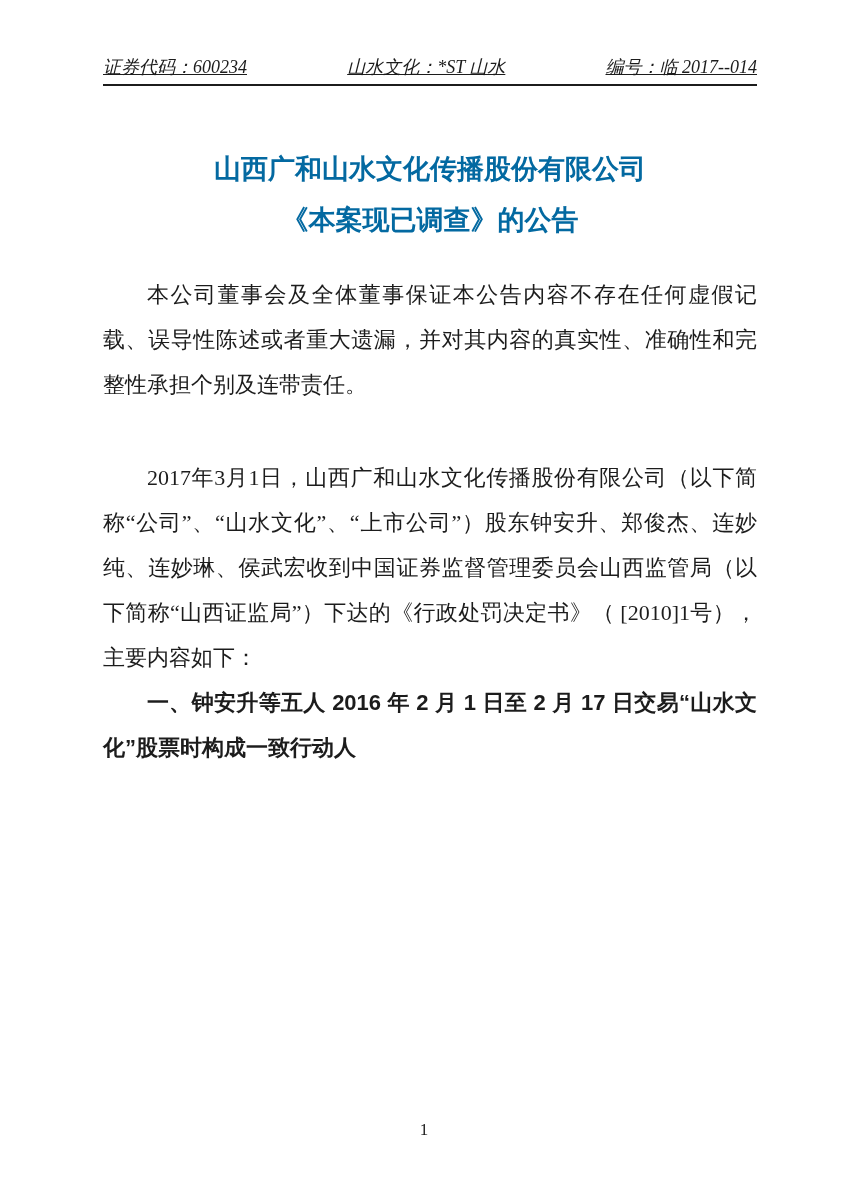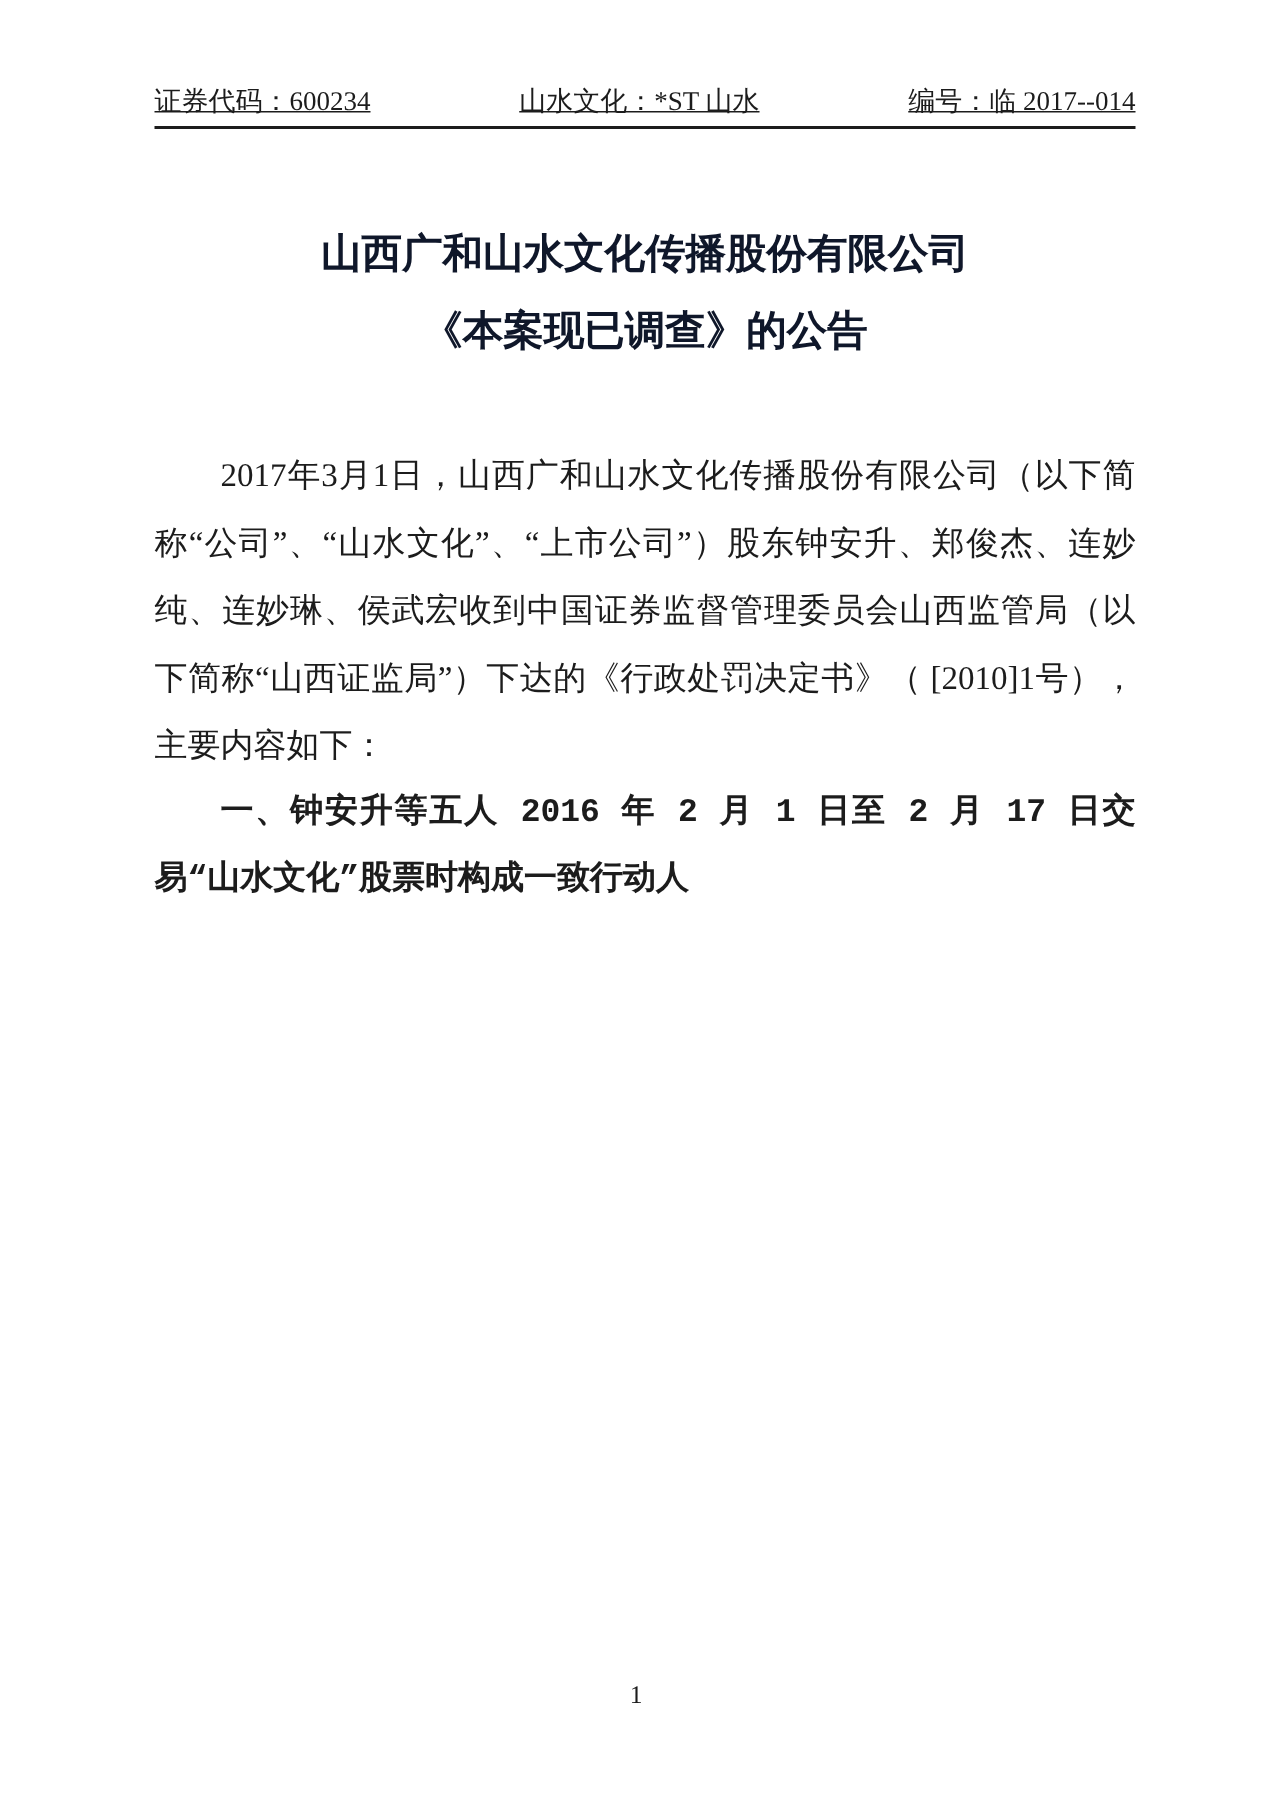--- a/index.html
+++ b/index.html
@@ -21,41 +21,41 @@
   .doc-header {
     margin-top: 55px;
     display: flex;
     justify-content: space-between;
     align-items: baseline;
     font-size: 18px;
     border-bottom: 2px solid #1c1c1c;
     padding-bottom: 5px;
     white-space: nowrap;
   }
-  .doc-header span { text-decoration: underline; }
+  .doc-header span { text-decoration: underline; font-style: italic; }
   .title-block {
     margin-top: 58px;
     text-align: center;
     font-family: "Liberation Sans", "DejaVu Sans", sans-serif;
     font-weight: bold;
     font-size: 27px;
     line-height: 51px;
   }
   .para {
     font-size: 22px;
     line-height: 45px;
     text-align: justify;
     text-indent: 2em;
     margin: 0;
   }
   .para-disclaimer { margin-top: 26px; }
   .para-intro { margin-top: 48px; }
   .para-bold {
     font-weight: bold;
-    font-family: Liberation Mono, monospace;
+    font-family: Liberation Sans, sans-serif;
   }
   .page-footer {
     position: absolute;
     top: 1120px;
     left: 0;
     width: 848px;
     text-align: center;
     font-size: 17px;
     color: #1c1c1c;
   }
@@ -65,25 +65,26 @@
 
 <div class="page">
   <div class="content">
 
     <div class="doc-header">
       <span>证券代码：600234</span>
       <span>山水文化：*ST 山水</span>
       <span>编号：临 2017--014</span>
     </div>
 
-    <div class="title-block" style="color: #0f172a;">
+    <div class="title-block" style="color: #0369a1;">
       <div>山西广和山水文化传播股份有限公司</div>
       <div>《本案现已调查》的公告</div>
     </div>
 
+    <p class="para para-disclaimer">本公司董事会及全体董事保证本公告内容不存在任何虚假记载、误导性陈述或者重大遗漏，并对其内容的真实性、准确性和完整性承担个别及连带责任。</p>
 
     <p class="para para-intro">2017年3月1日，山西广和山水文化传播股份有限公司（以下简称“公司”、“山水文化”、“上市公司”）股东钟安升、郑俊杰、连妙纯、连妙琳、侯武宏收到中国证券监督管理委员会山西监管局（以下简称“山西证监局”）下达的《行政处罚决定书》（ [2010]1号），主要内容如下：</p>
 
 
     <p class="para para-bold">一、钟安升等五人 2016 年 2 月 1 日至 2 月 17 日交易“山水文化”股票时构成一致行动人</p>
 
   </div>
 
   <div class="page-footer">1</div>
 </div>

